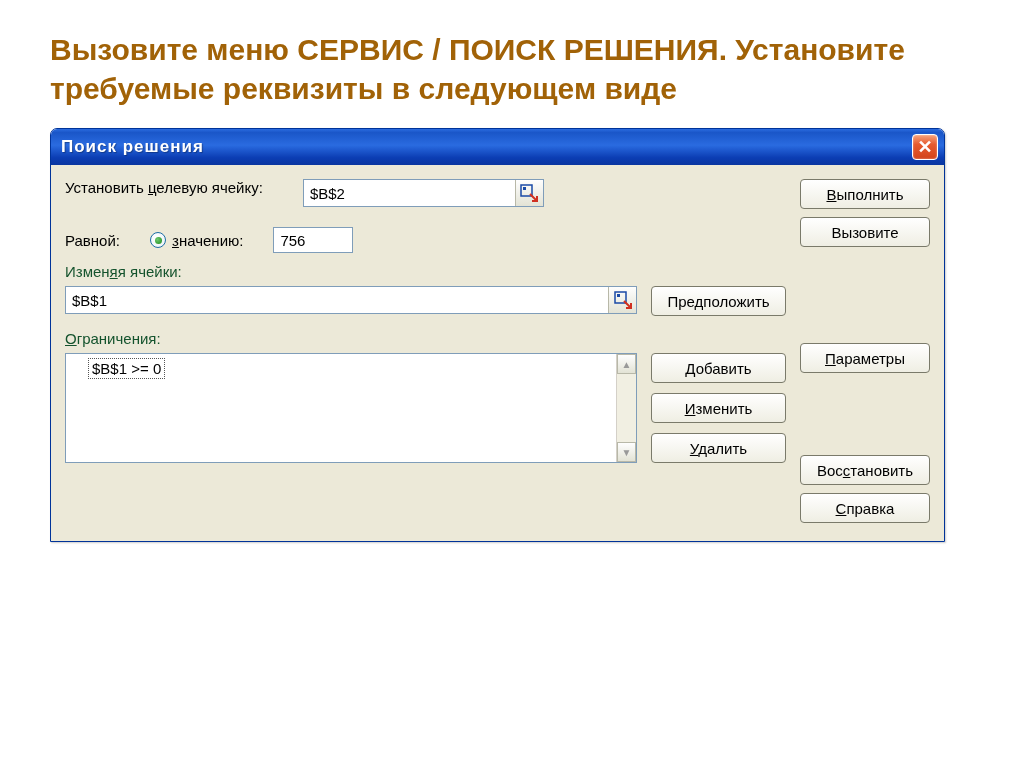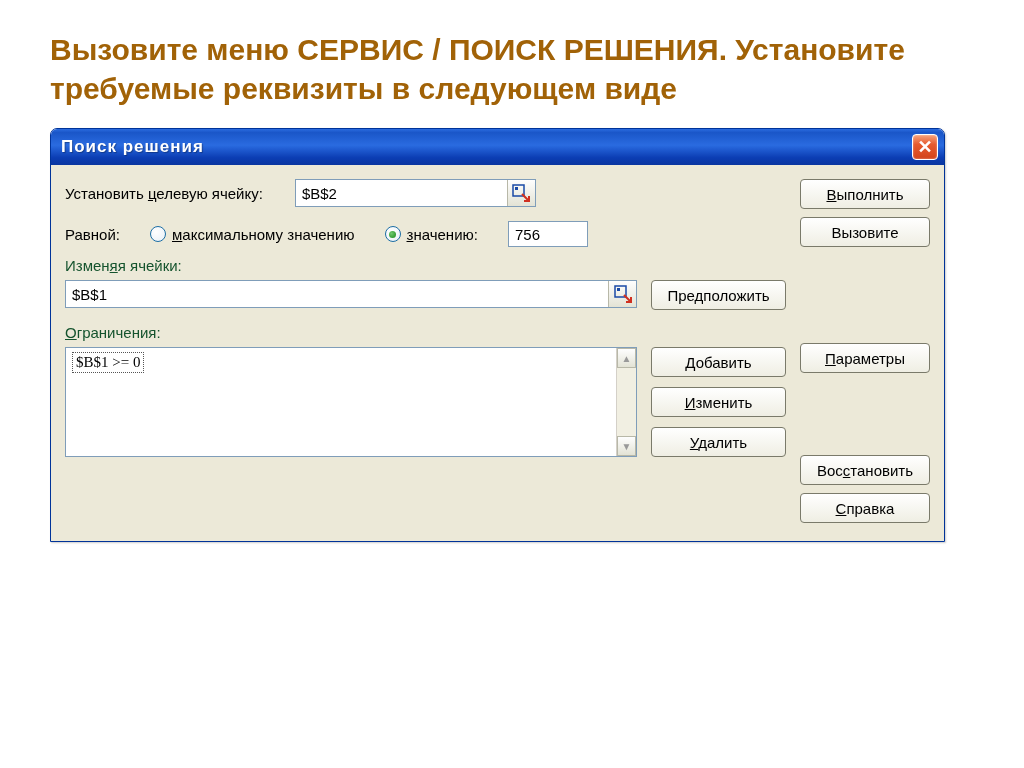--- a/index.html
+++ b/index.html
@@ -68,23 +68,23 @@
     flex: 1;
   }
   .right-col {
     width: 130px;
     display: flex;
     flex-direction: column;
     gap: 8px;
   }
   .row {
     display: flex;
-    align-items: center;
-    gap: 8px;
-    margin-bottom: 14px;
+    align-items: flex-start;
+    gap: 16px;
+    margin-bottom: 20px;
     font-size: 15px;
     color: #000;
   }
   .label { }
   .txt {
     background: #fff;
     border: 1px solid #7f9db9;
     height: 26px;
     padding: 2px 6px;
     font-size: 15px;
@@ -178,22 +178,21 @@
     background:#fff;
     border:1px solid #7f9db9;
     flex:1;
     height:110px;
     display:flex;
     position: relative;
     font-size:15px;
   }
   .listbox-content {
     flex:1;
-    padding:4px 6px;
-    font-family:Liberation Serif, serif;
+    padding:4px 22px;
   }
   .list-item {
     border:1px dotted #555;
     padding:1px 3px;
     display:inline-block;
   }
   .scrollbar {
     width:20px;
     background:#f1efe2;
     border-left:1px solid #d4d0c8;
@@ -244,24 +243,20 @@
               <rect x="3" y="3" width="3" height="3" fill="#1a4aa6"></rect>
               <path d="M10 10 L17 17 M17 12 L17 17 L12 17" stroke="#d03020" stroke-width="2" fill="none"></path>
             </svg>
           </div>
         </div>
       </div>
 
       <div class="radio-row">
         <span>Равной:</span>
         <div class="radio-group">
-          <div class="radio"></div>
-          <span><span class="underline-hint">м</span>аксимальному значению</span>
-        </div>
-        <div class="radio-group">
           <div class="radio selected"></div>
           <span><span class="underline-hint">з</span>начению:</span>
         </div>
         <input class="txt" style="width: 80px;" value="756">
       </div>
 
 
       <div class="fieldset-label">
         Измен<span class="u">я</span>я ячейки:
       </div>

